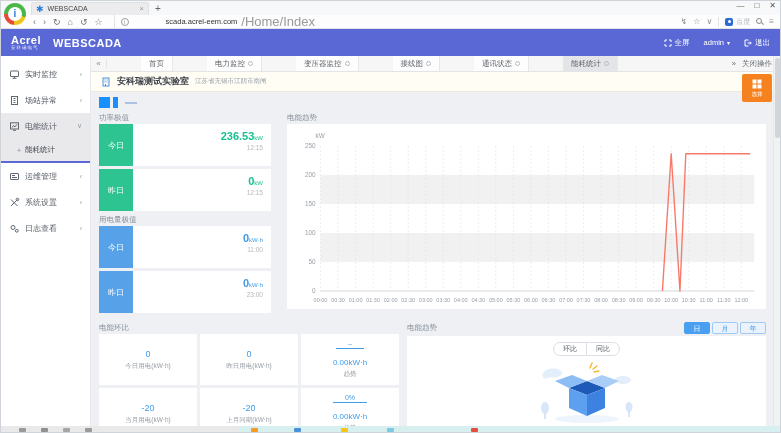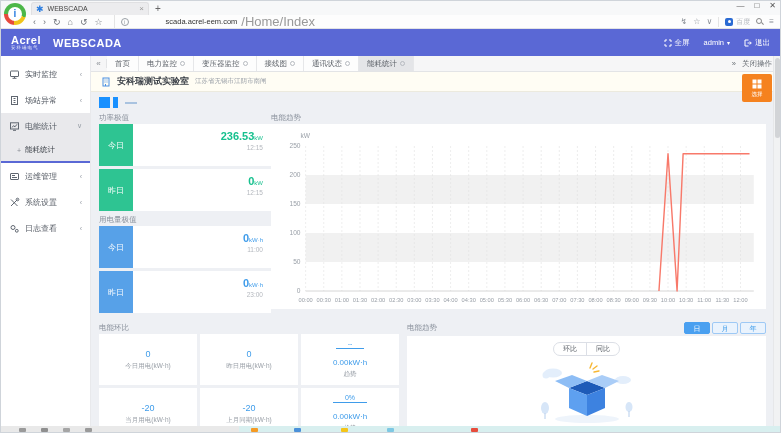--- a/index.html
+++ b/index.html
@@ -51,38 +51,38 @@
 .mitem svg { flex-shrink:0; }
 .mitem .chev { margin-left:auto; color:#9aa0a8; font-size:7px; }
 .mgroup { background:#e9e9ec; }
 .msub { height:22px; display:flex; align-items:center; gap:4px; padding:0 8px 0 16px; font-size:7.5px; color:#3c4148; }
 .msub .plus { color:#8a8f96; font-size:7px; }
 .bluebar { height:2px; background:#5a68d5; }
 
 .main { flex:1; position:relative; background:#eef0f4; overflow:hidden; }
 .pgtabs { height:16px; background:#f6f6f7; border-bottom:1px solid #e3e4e6; display:flex; align-items:center; font-size:7.5px; color:#5c6168; }
 .tgl { width:16px; text-align:center; color:#8a8f96; border-right:1px solid #e3e4e6; font-size:8px; }
-.ptab { display:flex; align-items:center; gap:3px; padding:0 8px; height:100%; border-right:1px solid #e6e7e9; background:#fdfdfd; }
+.ptab { display:flex; align-items:center; gap:3px; padding:0 8px; height:100%; border-right:1px solid #e6e7e9; background:#fdfdfd;margin-left:34px; }
 .ptab.active { background:#e4e5e8; }
 .ptab .cdot { width:5px; height:5px; border:1px solid #b6bac0; border-radius:50%; }
 .pgtabs .rt { margin-left:auto; display:flex; align-items:center; gap:6px; padding-right:8px; color:#6a6f76; }
 .stationbar { height:20px; background:#fffdf4; border-bottom:1px solid #eceade; display:flex; align-items:center; gap:6px; padding:0 10px; }
 .stationbar .nm { font-size:9px; font-weight:700; color:#3c4148; }
 .stationbar .loc { font-size:6.5px; color:#9aa0a8; }
 .fab { position:absolute; right:8px; top:18px; width:30px; height:28px; background:#f5821f; border-radius:2px; z-index:5;
   display:flex; flex-direction:column; align-items:center; justify-content:center; gap:2px; color:#fff; }
 .fab .lbl { font-size:5.5px; }
 
 .content { padding:3px 14px 0 8px; }
 .miniw { height:13px; display:flex; align-items:center; gap:3px; margin:1px 0 3px; }
 .sq1 { width:11px; height:11px; background:#1890ff; }
 .sq2 { width:5px; height:11px; background:#1890ff; }
 .dash { width:12px; height:2px; background:#a9c3e0; margin-left:4px; }
 
-.rowA { display:flex; gap:0; }
+.rowA { display:flex; gap:16px; }
 .excol { width:172px; flex-shrink:0; }
 .seclbl { font-size:7.5px; color:#8a919c; height:12px; line-height:12px; }
 .excard { height:42px; background:#fff; display:flex; margin-bottom:3px; }
 .exblk { width:34px; display:flex; align-items:center; justify-content:center; color:#fff; font-size:8px; }
 .exblk.green { background:#2ec492; }
 .exblk.blue { background:#57a1e8; }
 .exinfo { flex:1; text-align:right; padding:6px 8px 0 0; }
 .exval { font-size:11px; font-weight:700; }
 .exval.green { color:#17c08e; }
 .exval.blue { color:#3f9cea; }

